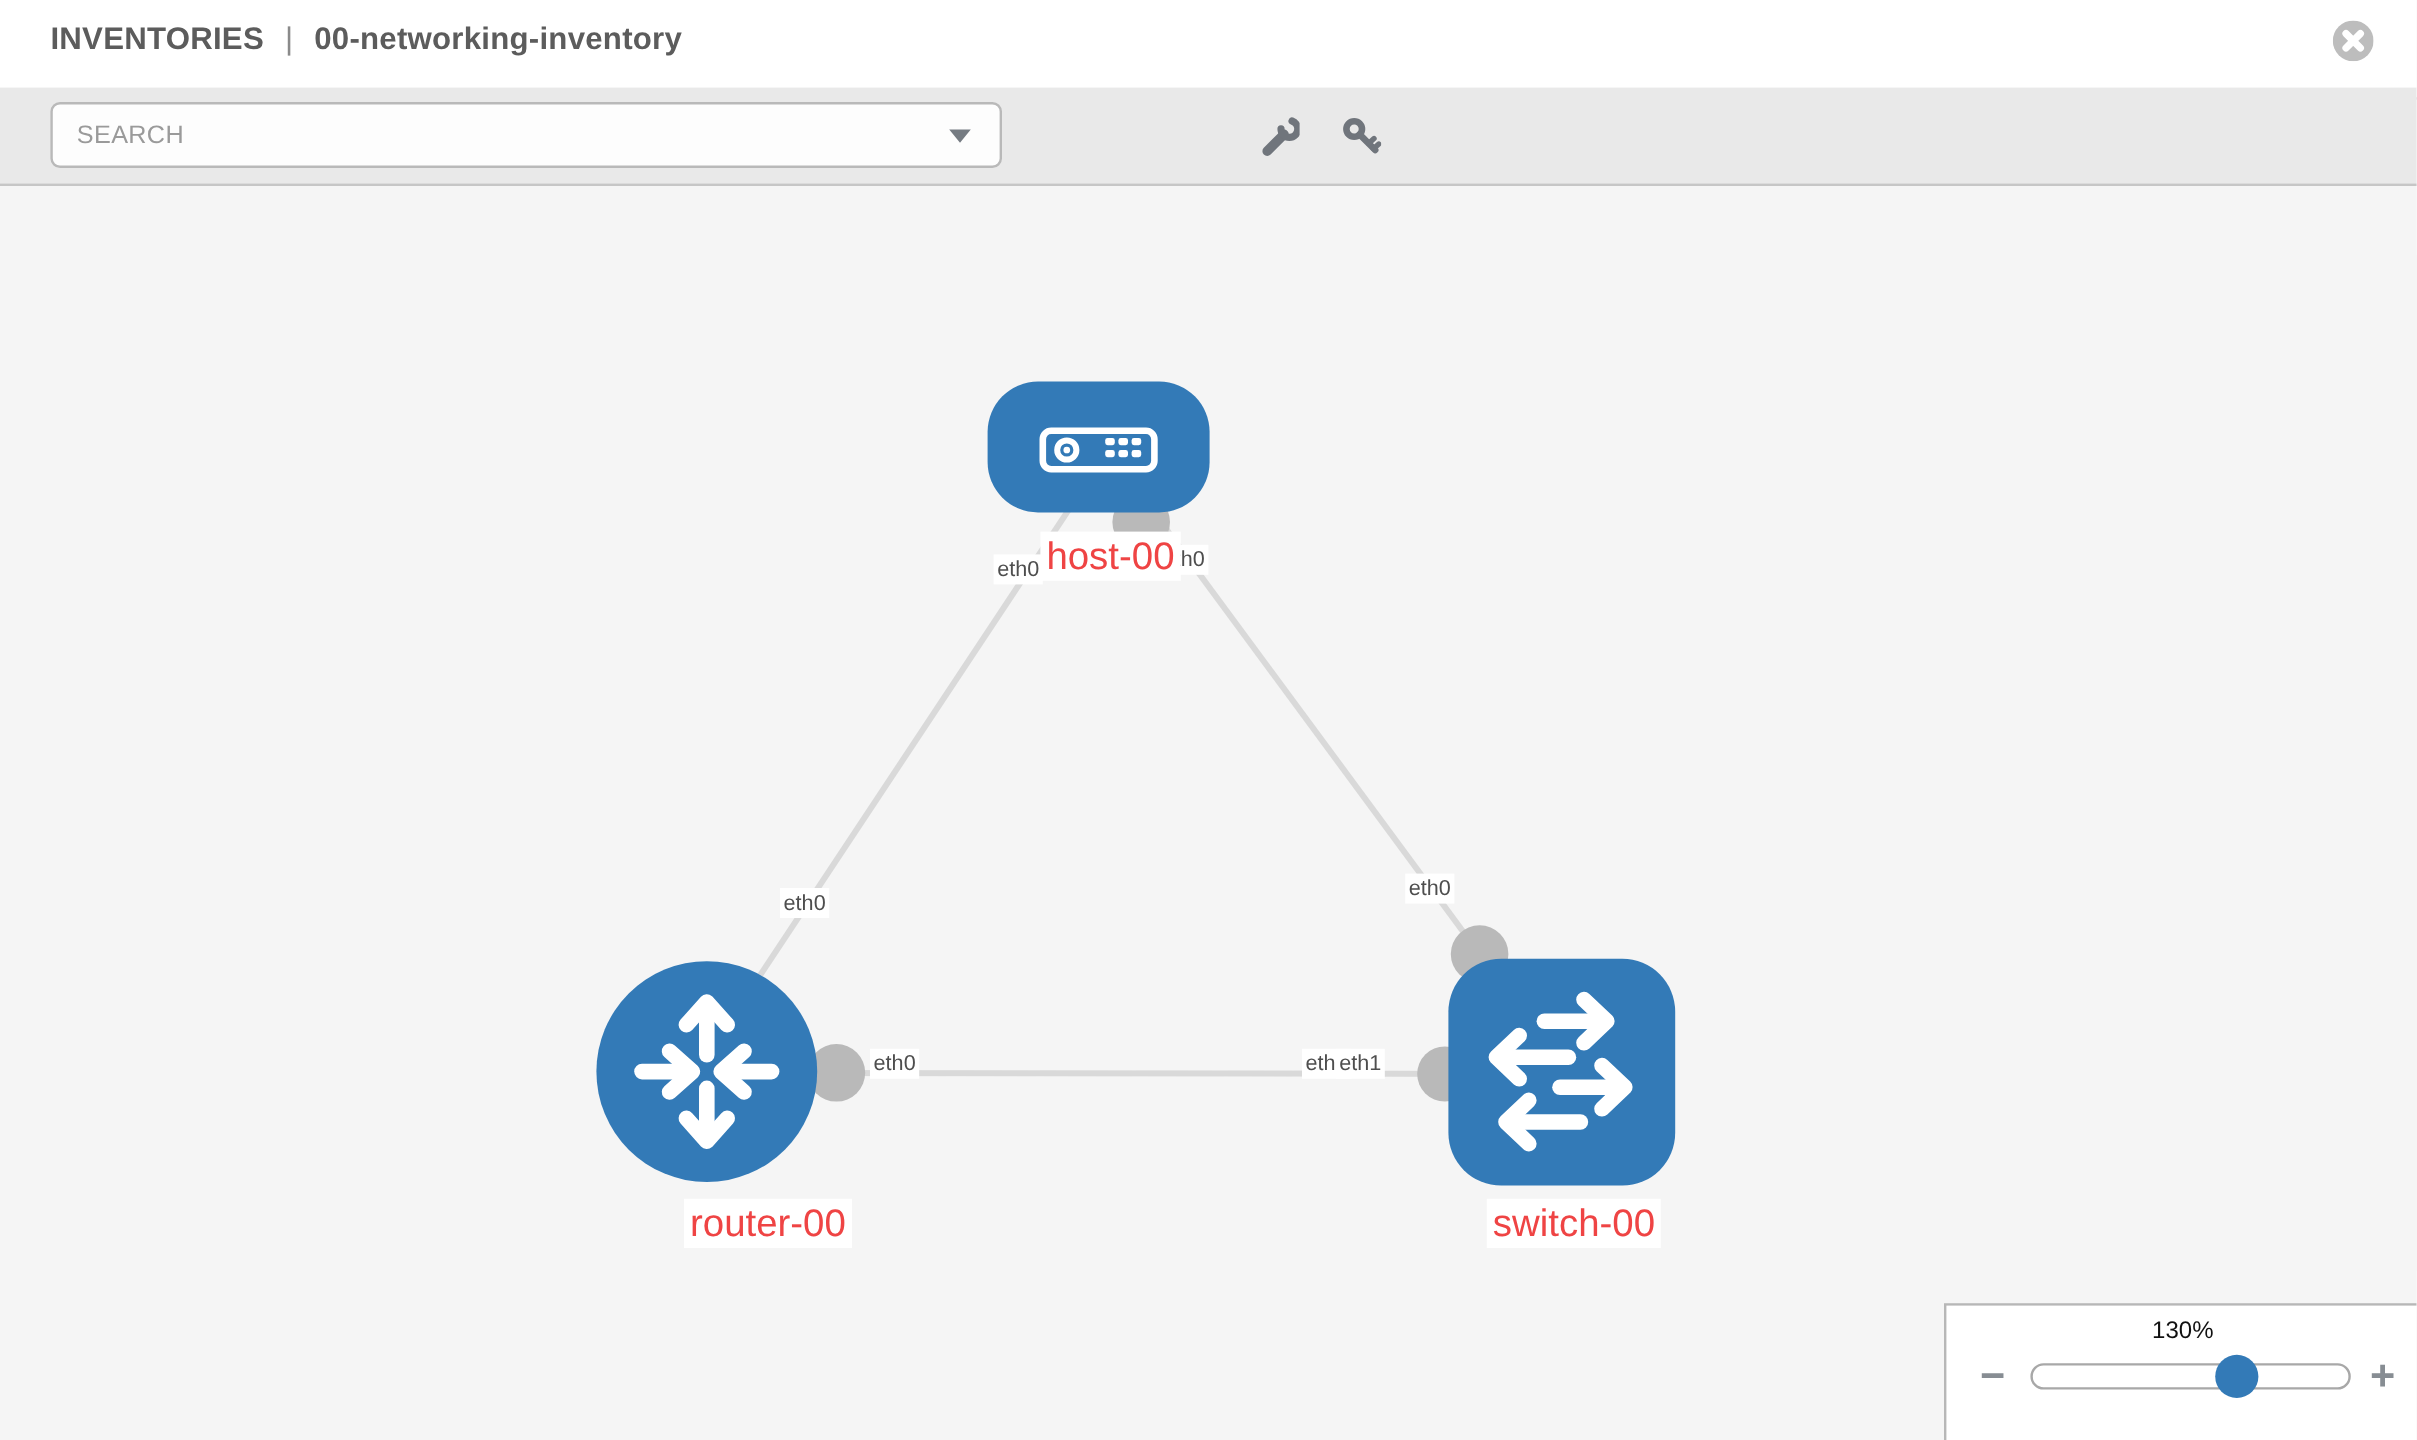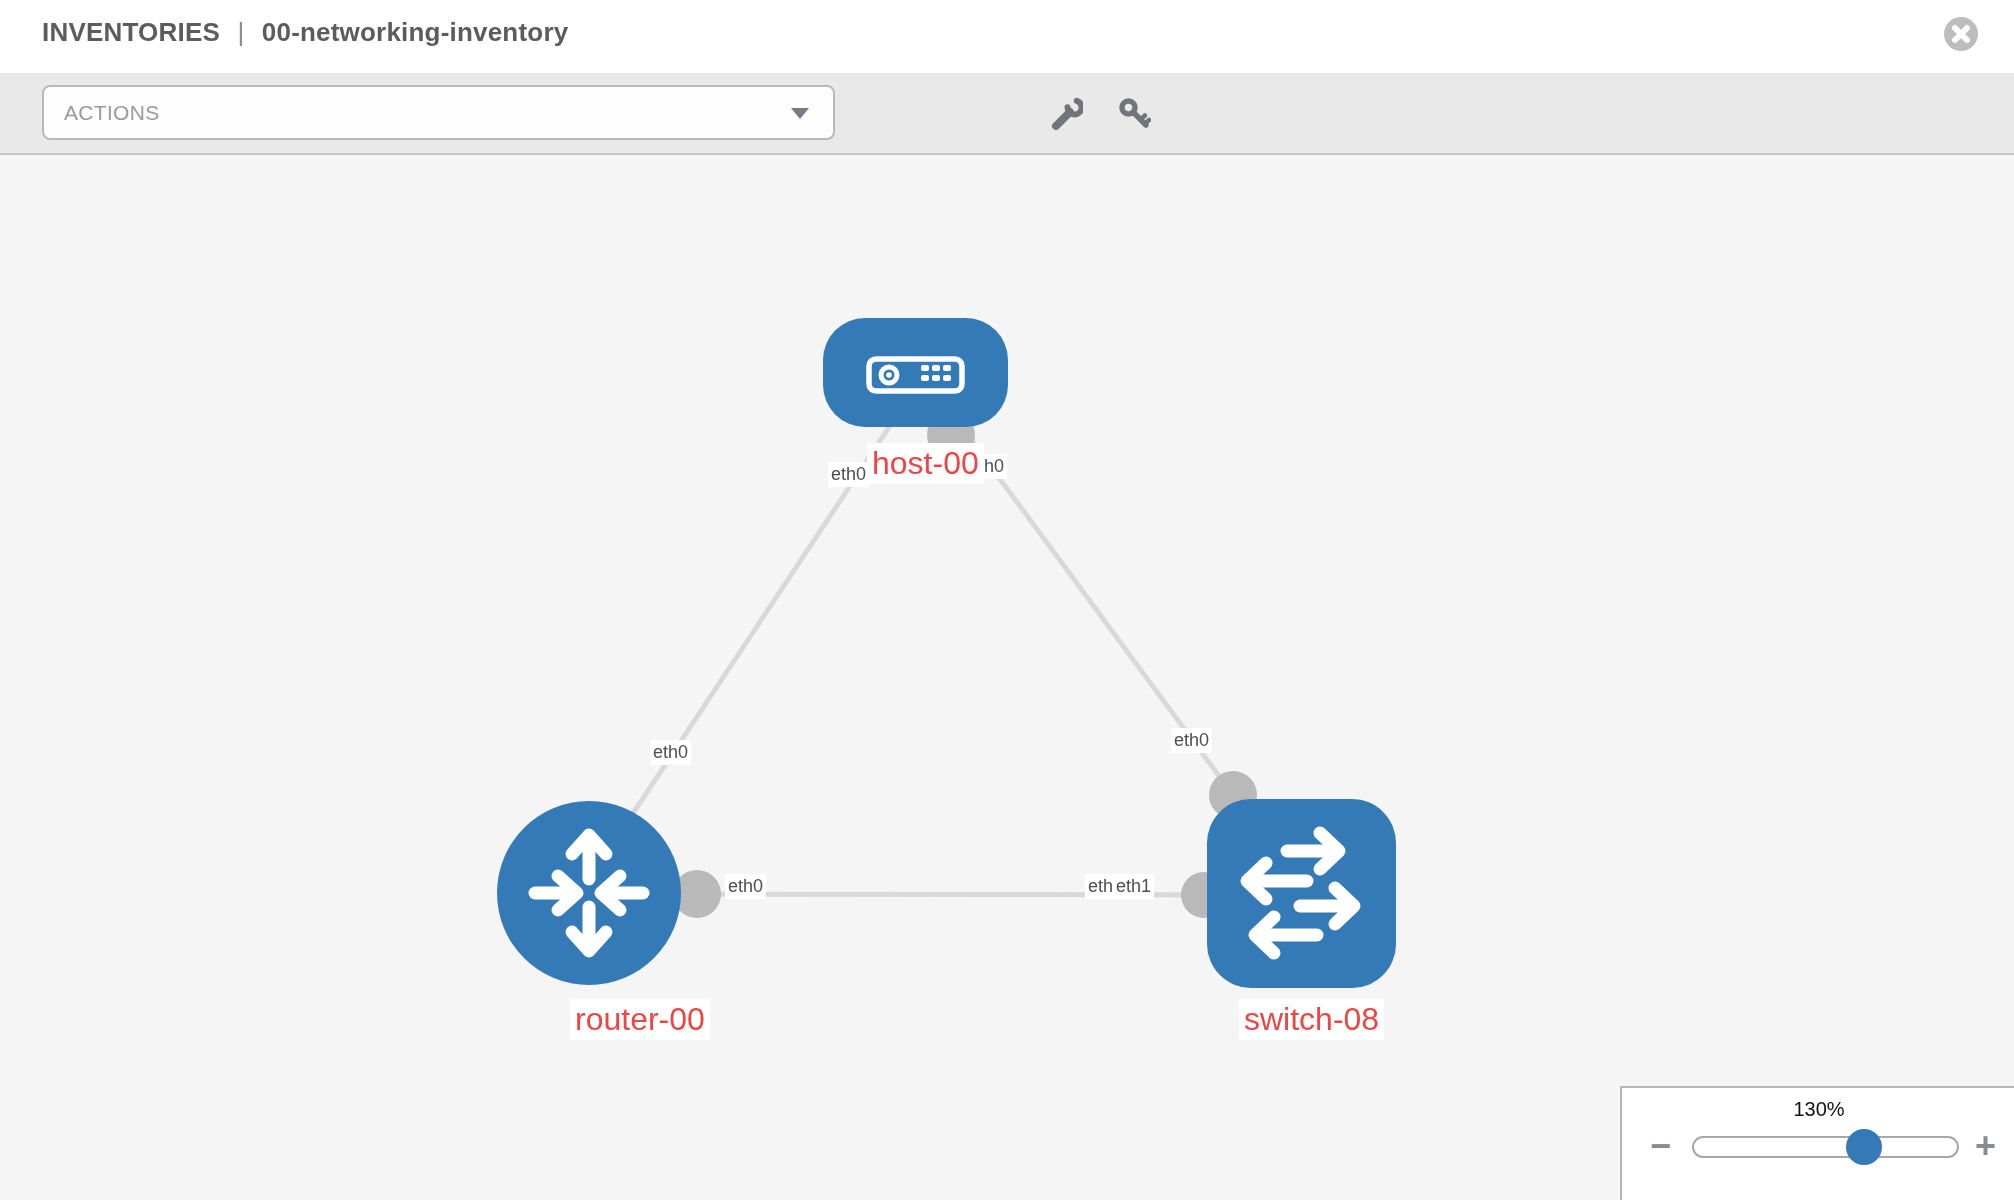--- a/index.html
+++ b/index.html
@@ -90,21 +90,21 @@
     <div class="close-btn">
       <svg width="34" height="34" viewBox="0 0 34 34">
         <circle cx="17" cy="17" r="17" fill="#bdbdbd"></circle>
         <path d="M11 11 L23 23 M23 11 L11 23" stroke="#ffffff" stroke-width="6" stroke-linecap="round"></path>
       </svg>
     </div>
   </div>
 
   <div class="toolbar">
     <div class="combo combo-actions">
-      <span class="combo-text">ACTIONS</span>
+      <span class="combo-text">SEARCH</span>
       <span class="caret"></span>
     </div>
 
     <div class="tool-icon tool-wrench">
       <svg width="34" height="34" viewBox="0 0 34 34">
         <line x1="7" y1="29" x2="21" y2="15" stroke="#70757c" stroke-width="8" stroke-linecap="round"></line>
         <circle cx="25.5" cy="10.5" r="7" fill="none" stroke="#70757c" stroke-width="6" stroke-dasharray="31 13" stroke-dashoffset="9" stroke-linecap="round"></circle>
       </svg>
     </div>
     <div class="tool-icon tool-key">
@@ -181,21 +181,21 @@
     <div class="iflabel" style="left:828px;top:304px;">eth0</div>
     <div class="iflabel" style="left:966px;top:296px;">eth0</div>
     <div class="iflabel" style="left:650px;top:582px;">eth0</div>
     <div class="iflabel" style="left:1171px;top:570px;">eth0</div>
     <div class="iflabel" style="left:725px;top:716px;">eth0</div>
     <div class="iflabel" style="left:1085px;top:716px;">eth0</div>
     <div class="iflabel" style="left:1113px;top:716px;">eth1</div>
 
     <div class="nodelabel" style="left:867px;top:285px;">host-00</div>
     <div class="nodelabel" style="left:526px;top:841px;margin-left:44px;">router-00</div>
-    <div class="nodelabel" style="left:1239px;top:841px;">switch-08</div>
+    <div class="nodelabel" style="left:1239px;top:841px;">switch-00</div>
 
     <div class="zoom-panel">
       <div class="zoom-level">130%</div>
       <div class="zoom-minus">−</div>
       <div class="zoom-track"></div>
       <div class="zoom-thumb"></div>
       <div class="zoom-plus">+</div>
     </div>
 
   </div>

